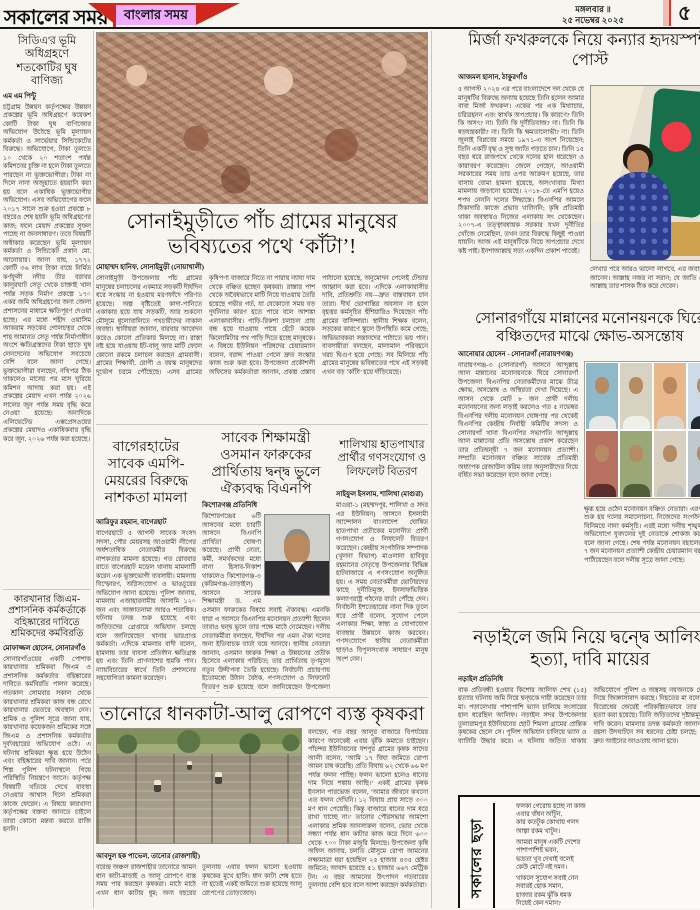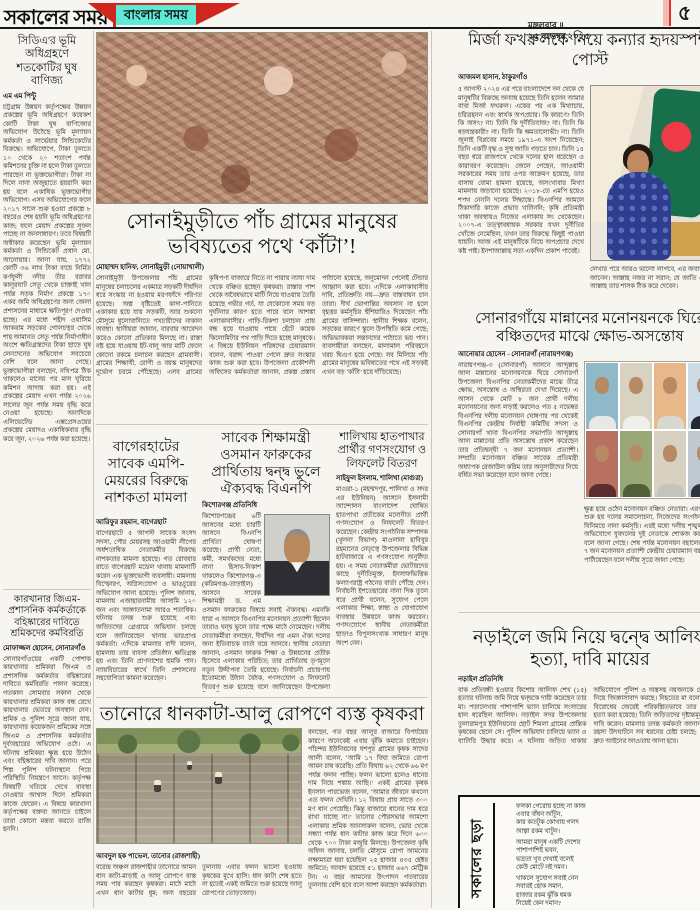--- a/index.html
+++ b/index.html
@@ -3,24 +3,24 @@
 <meta charset="utf-8">
 <style>
   html,body{margin:0;padding:0;background:#888;}
   #page{position:relative;width:700px;height:910px;background:#f7f5ef;
         font-family:"Liberation Serif",serif;color:#1c1c1c;overflow:hidden;margin:0 auto;}
   
   .masthead{position:absolute;left:4px;top:2px;font-size:20px;font-weight:800;letter-spacing:-.5px;color:#0b0b0b;display:flex;align-items:center;gap:5px;}
   .red-bar{width:3px;height:17px;background:#cf271e;display:inline-block;}
   .banner{position:absolute;left:88px;top:3px;width:152px;height:22px;display:flex;}
   .wedge-l{width:28px;background:#cf271e;clip-path:polygon(0 0,100% 0,100% 100%);}
-  .banner-label{flex:1;background:#5eead4;display:flex;align-items:center;justify-content:center;
+  .banner-label{flex:1;background:#f0abfc;display:flex;align-items:center;justify-content:center;
                 font-weight:700;font-size:13px;color:#111;border-top:2px solid #cf271e;}
   .wedge-r{width:44px;background:#cf271e;clip-path:polygon(0 0,100% 0,0 100%);}
-  .dateline{position:absolute;right:42px;top:20px;width:130px;font-size:8.5px;line-height:1.3;font-weight:600;color:#222;}
+  .dateline{position:absolute;right:42px;top:4px;width:130px;text-align:center;font-size:8.5px;line-height:1.3;font-weight:600;color:#222;}
   .pageno{position:absolute;right:2px;top:0;width:27px;height:26px;font-size:21px;font-weight:700;text-align:center;
           border-left:2px solid #e0342b;box-shadow:-6px 0 0 #f2bcb5;line-height:26px;}
   .black-rule{position:absolute;left:0;right:0;top:27px;height:2px;background:#161616;}
   .vline{position:absolute;top:31px;bottom:2px;width:1px;background:#ccc6ba;}
   
   .hl{font-weight:400;text-align:center;color:#101010;line-height:1.22;}
   .byline{font-size:6.8px;font-weight:700;margin:2px 0 1px;color:#101010;}
   .body-txt{font-size:6.4px;line-height:1.33;text-align:justify;color:#2a2822;overflow:hidden;}
   .rule-t{border-top:1px solid #cfc9bb;}
   
@@ -40,21 +40,21 @@
     repeating-linear-gradient(34deg, rgba(100,60,45,.18) 0 5px, rgba(242,212,186,.18) 5px 10px),
     repeating-linear-gradient(-21deg, rgba(80,45,35,.16) 0 3px, transparent 3px 8px);}
   .lead-hl{font-size:20.5px;margin:5px 0 2px;}
   .lead-body{height:146px;column-count:3;column-gap:7px;margin-top:1px;}
   .row3{display:flex;gap:6px;height:264px;margin-top:4px;padding-top:3px;}
   .colA{width:100px;overflow:hidden;}
   .colB{width:128px;overflow:hidden;}
   .colC{flex:1;overflow:hidden;}
   .hA{font-size:14px;margin:10px 0;}
   .hB{font-size:14px;margin:1px 0 2px;}
-  .hC{font-size:11px;margin:2px 0;}
+  .hC{font-size:11px;margin:10px 0;}
   .osman-photo{float:right;width:64px;height:80px;margin:2px 0 2px 3px;border:1px solid #888;
     background:linear-gradient(180deg,#cfcfcb 0 58%, #2d2d33 58%);position:relative;}
   .osman-photo::before{content:"";position:absolute;left:19px;top:14px;width:26px;height:31px;border-radius:46%;
     background:#b98a5e;border-top:5px solid #8d8d8b;}
   .osman-photo::after{content:"";position:absolute;left:26px;top:47px;width:12px;height:10px;background:#f2f2ee;
     clip-path:polygon(0 0,100% 0,50% 100%);}
   .tan-hl{font-size:19px;margin-top:5px;padding-top:4px;}
   .tan-wrap{position:relative;height:176px;margin-top:3px;}
   .photo-field{position:absolute;left:0;top:0;width:206px;height:116px;}
   .field-bg{position:absolute;inset:0;background:linear-gradient(180deg,#7e9158 0 13%,#a3ad78 13% 21%,#a49a85 21% 100%);}

